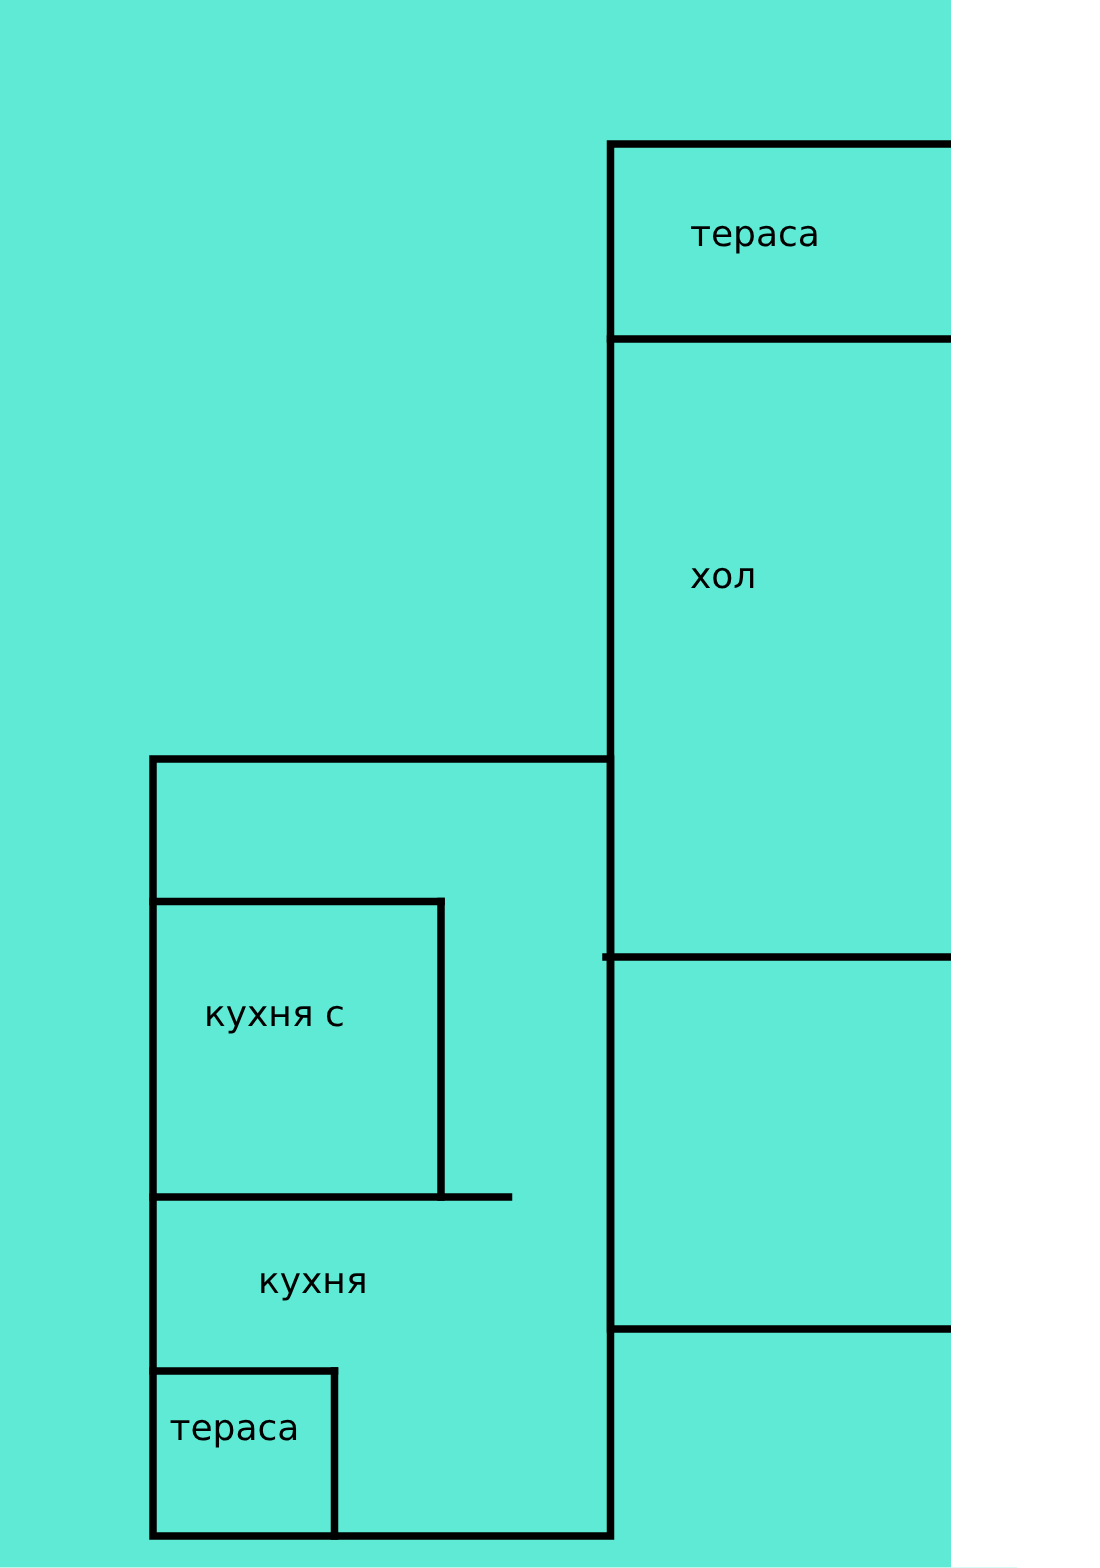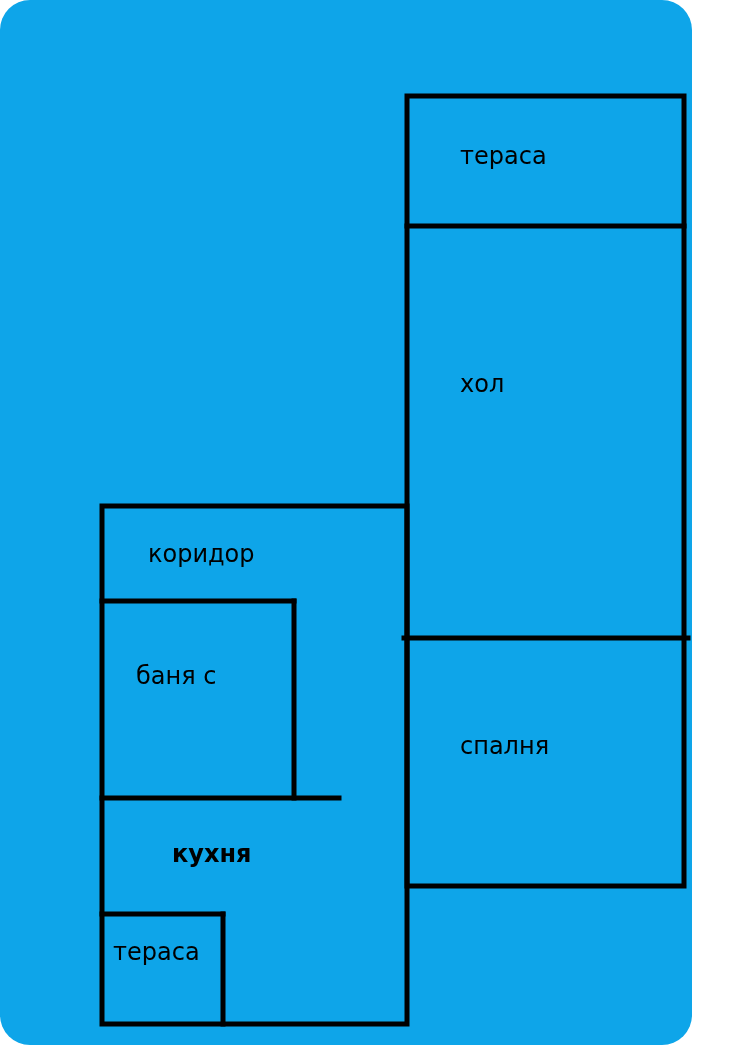--- a/index.html
+++ b/index.html
@@ -1,16 +1,16 @@
 <!DOCTYPE html>
 <html><head>
   <meta charset="utf-8">
   <style>
     html, body { margin: 0; padding: 0; background: #ffffff; }
-    #canvas { position: relative; width: 692px; height: 1045px; background: #0ea5e9; overflow: hidden; border-radius: 30px; }
+    #canvas { position: relative; width: 634px; height: 1045px; background: #5eead4; overflow: hidden; }
     svg.walls { position: absolute; left: 0; top: 0; }
     .label {
       position: absolute;
       font-family: "DejaVu Sans", sans-serif;
       font-size: 24px;
       color: #000000;
       line-height: 39px;
       white-space: nowrap;
     }
   </style>
@@ -33,18 +33,16 @@
       <line x1="294" y1="601" x2="294" y2="798"></line>
       <line x1="102" y1="798" x2="339" y2="798"></line>
 
       <line x1="102" y1="914" x2="223" y2="914"></line>
       <line x1="223" y1="914" x2="223" y2="1024"></line>
     </g>
   </svg>
 
   <div class="label" style="left:460px; top:137px;">тераса</div>
   <div class="label" style="left:460px; top:365px;">хол</div>
-  <div class="label" style="left:460px; top:727px;">спалня</div>
-  <div class="label" style="left:148px; top:535px;">коридор</div>
-  <div class="label" style="left:136px; top:657px;">баня с</div>
-  <div class="label" style="left:172px; top:835px;font-weight:bold;">кухня</div>
+  <div class="label" style="left:136px; top:657px;">кухня с</div>
+  <div class="label" style="left:172px; top:835px;">кухня</div>
   <div class="label" style="left:113px; top:933px;">тераса</div>
 </div>
 
 </body></html>

